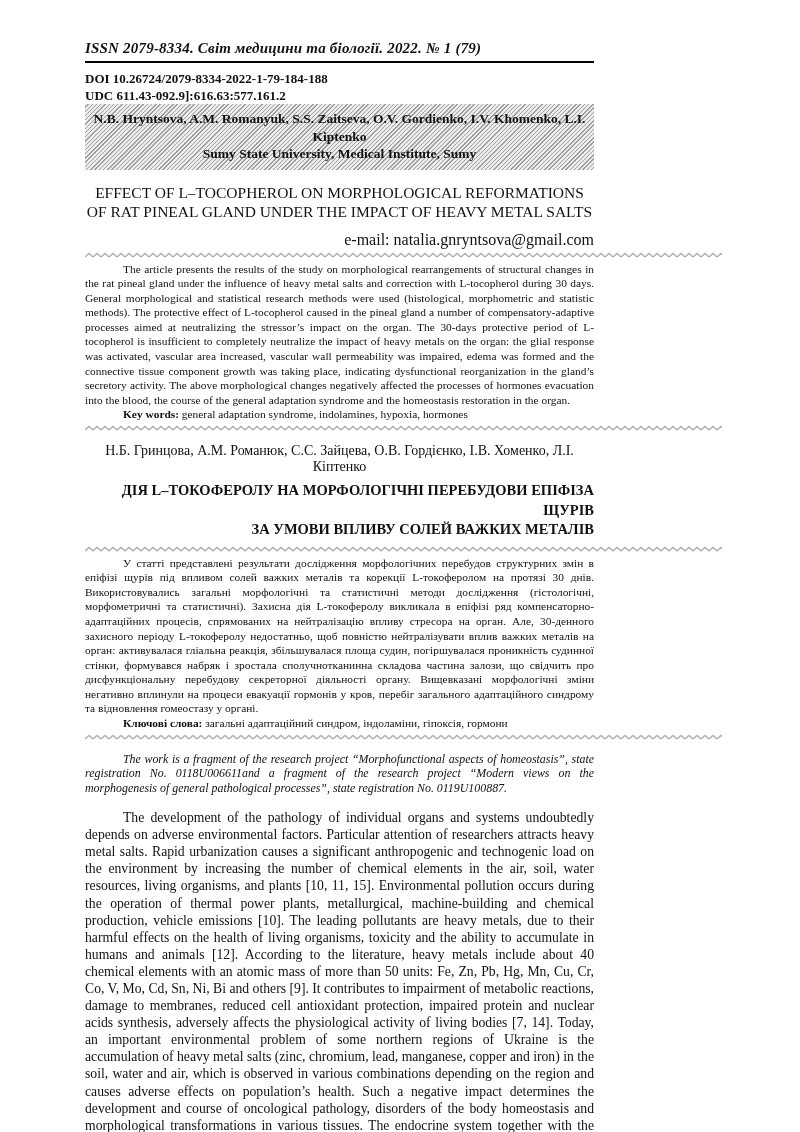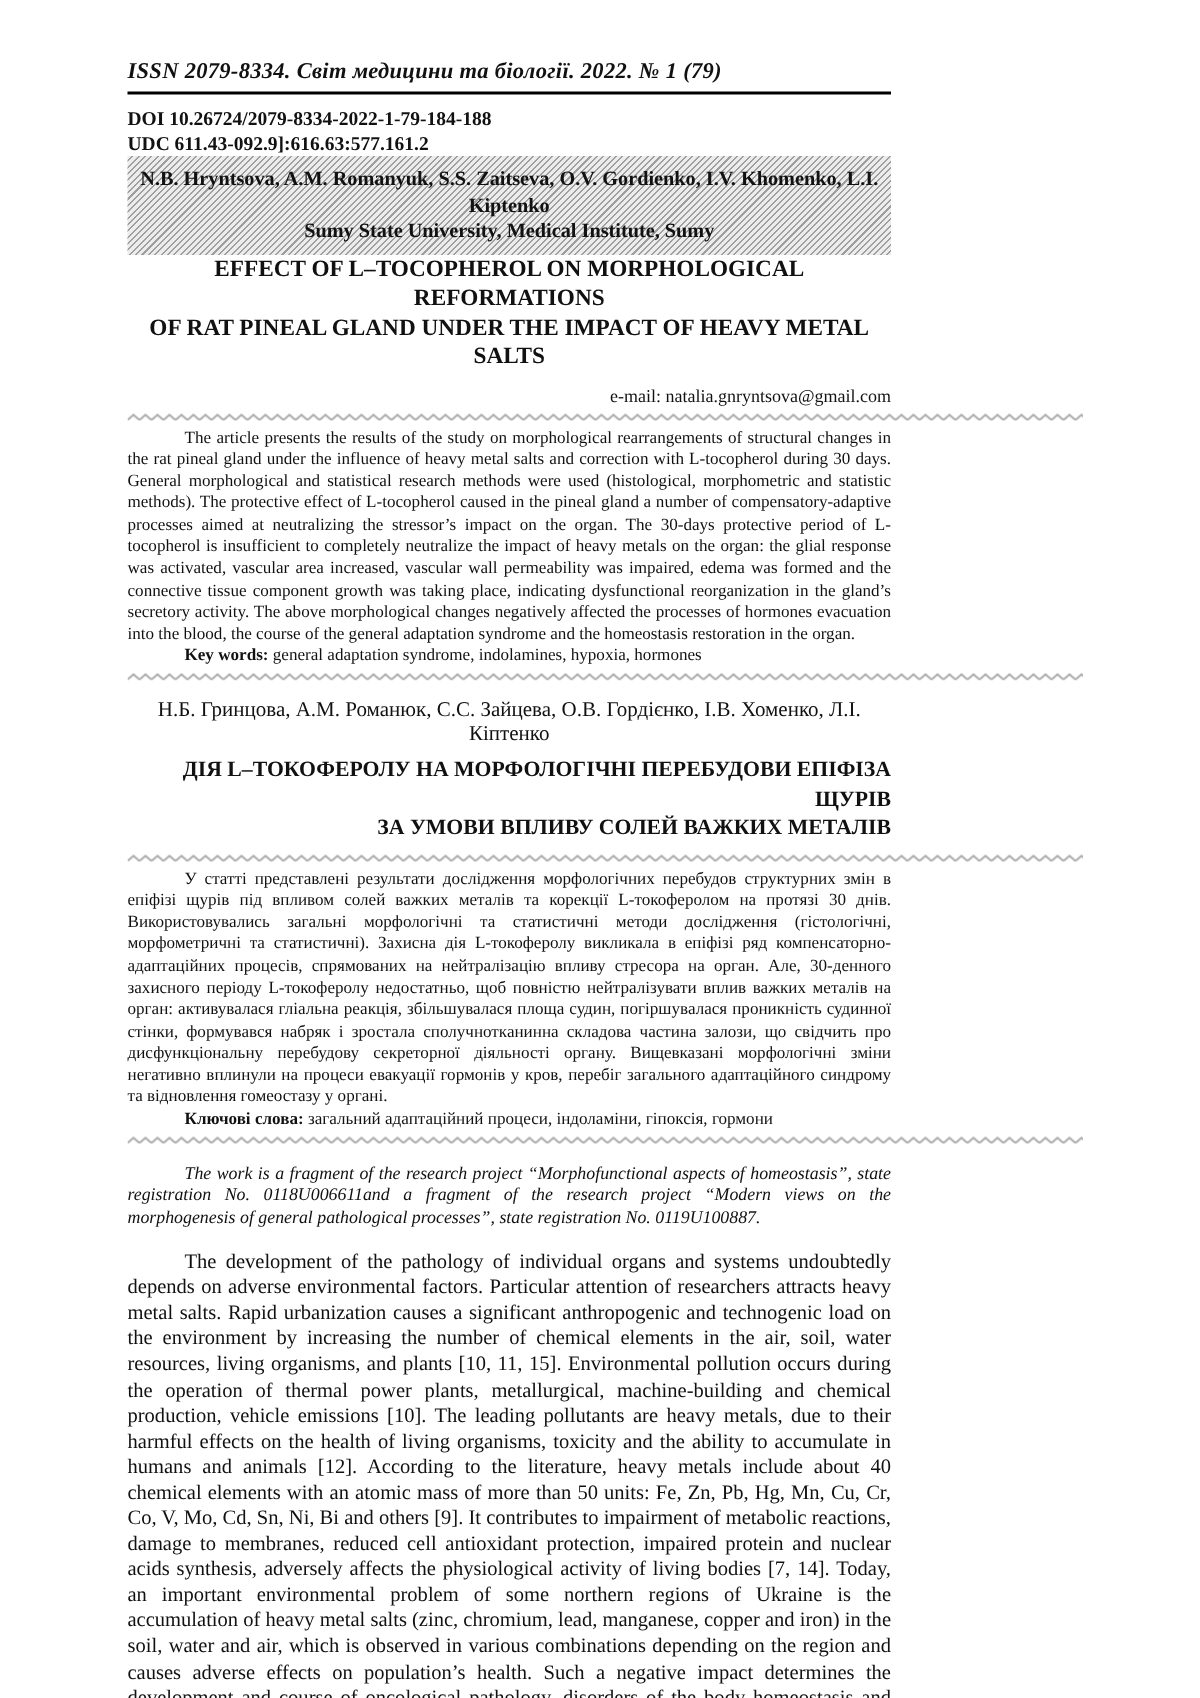--- a/index.html
+++ b/index.html
@@ -38,29 +38,30 @@
     padding: 6px 6px 7px 6px;
     text-align: center;
     font-weight: bold;
     font-size: 13.5px;
     line-height: 17.5px;
     background: repeating-linear-gradient(135deg, #ececec 0px, #ececec 2px, #9f9f9f 2px, #9f9f9f 3px);
   }
 
   
   .en-title {
+    margin-top: 13px;
     text-align: center;
-    font-weight: bold;
+    font-weight: normal;
     font-size: 15.5px;
     line-height: 19.5px;
   }
   .email-line {
     margin-top: 9px;
     text-align: right;
-    font-size: 12px;
+    font-size: 16px;
   }
 
   
   .zigzag { display: block; margin: 3px 0 3px 0; }
 
   
   .abstract {
     margin-top: 3px;
     font-size: 11.4px;
     line-height: 14.6px;
@@ -169,21 +170,21 @@
   <div class="ua-title">
     <div>ДІЯ L–ТОКОФЕРОЛУ НА МОРФОЛОГІЧНІ ПЕРЕБУДОВИ ЕПІФІЗА ЩУРІВ</div>
     <div>ЗА УМОВИ ВПЛИВУ СОЛЕЙ ВАЖКИХ МЕТАЛІВ</div>
   </div>
 
   <svg class="zigzag" width="637" height="7">
       <rect width="637" height="7" fill="url(#zzpat)"></rect>
     </svg>
 
   <p class="abstract">У статті представлені результати дослідження морфологічних перебудов структурних змін в епіфізі щурів під впливом солей важких металів та корекції L-токоферолом на протязі 30 днів. Використовувались загальні морфологічні та статистичні методи дослідження (гістологічні, морфометричні та статистичні). Захисна дія L-токоферолу викликала в епіфізі ряд компенсаторно-адаптаційних процесів, спрямованих на нейтралізацію впливу стресора на орган. Але, 30-денного захисного періоду L-токоферолу недостатньо, щоб повністю нейтралізувати вплив важких металів на орган: активувалася гліальна реакція, збільшувалася площа судин, погіршувалася проникність судинної стінки, формувався набряк і зростала сполучнотканинна складова частина залози, що свідчить про дисфункціональну перебудову секреторної діяльності органу. Вищевказані морфологічні зміни негативно вплинули на процеси евакуації гормонів у кров, перебіг загального адаптаційного синдрому та відновлення гомеостазу у органі.</p>
-  <p class="keywords-line"><span class="kw-label">Ключові слова:</span><span> загальний адаптаційний процеси, індоламіни, гіпоксія, гормони</span></p>
+  <p class="keywords-line"><span class="kw-label">Ключові слова:</span><span> загальні адаптаційний синдром, індоламіни, гіпоксія, гормони</span></p>
 
   <svg class="zigzag" width="637" height="7">
       <rect width="637" height="7" fill="url(#zzpat)"></rect>
     </svg>
 
   <p class="fragment-note">The work is a fragment of the research project “Morphofunctional aspects of homeostasis”, state registration No. 0118U006611and a fragment of the research project “Modern views on the morphogenesis of general pathological processes”, state registration No. 0119U100887.</p>
 
   <p class="body-text">The development of the pathology of individual organs and systems undoubtedly depends on adverse environmental factors. Particular attention of researchers attracts heavy metal salts. Rapid urbanization causes a significant anthropogenic and technogenic load on the environment by increasing the number of chemical elements in the air, soil, water resources, living organisms, and plants [10, 11, 15]. Environmental pollution occurs during the operation of thermal power plants, metallurgical, machine-building and chemical production, vehicle emissions [10]. The leading pollutants are heavy metals, due to their harmful effects on the health of living organisms, toxicity and the ability to accumulate in humans and animals [12]. According to the literature, heavy metals include about 40 chemical elements with an atomic mass of more than 50 units: Fe, Zn, Pb, Hg, Mn, Cu, Cr, Co, V, Mo, Cd, Sn, Ni, Bi and others [9]. It contributes to impairment of metabolic reactions, damage to membranes, reduced cell antioxidant protection, impaired protein and nuclear acids synthesis, adversely affects the physiological activity of living bodies [7, 14]. Today, an important environmental problem of some northern regions of Ukraine is the accumulation of heavy metal salts (zinc, chromium, lead, manganese, copper and iron) in the soil, water and air, which is observed in various combinations depending on the region and causes adverse effects on population’s health. Such a negative impact determines the development and course of oncological pathology, disorders of the body homeostasis and morphological transformations in various tissues. The endocrine system together with the immune and nervous systems maintains homeostasis in the body. The central link, in particular the pineal gland, is involved in triggering a stress response, limiting its further development preventing adverse effects on the body [9, 12]. As of today, the various external and internal factors impact the pineal gland: antipsychotic therapy and neuroleptics [2], electromagnetic radiation [1], light and radiation in the experiment [6], fluorine [8], the degree of pineal gland calcification in the aged people [13] has been extensively studied.</p>
 
   <div class="copyright">© N.B. Hryntsova, A.M. Romanyuk, 2020</div>

